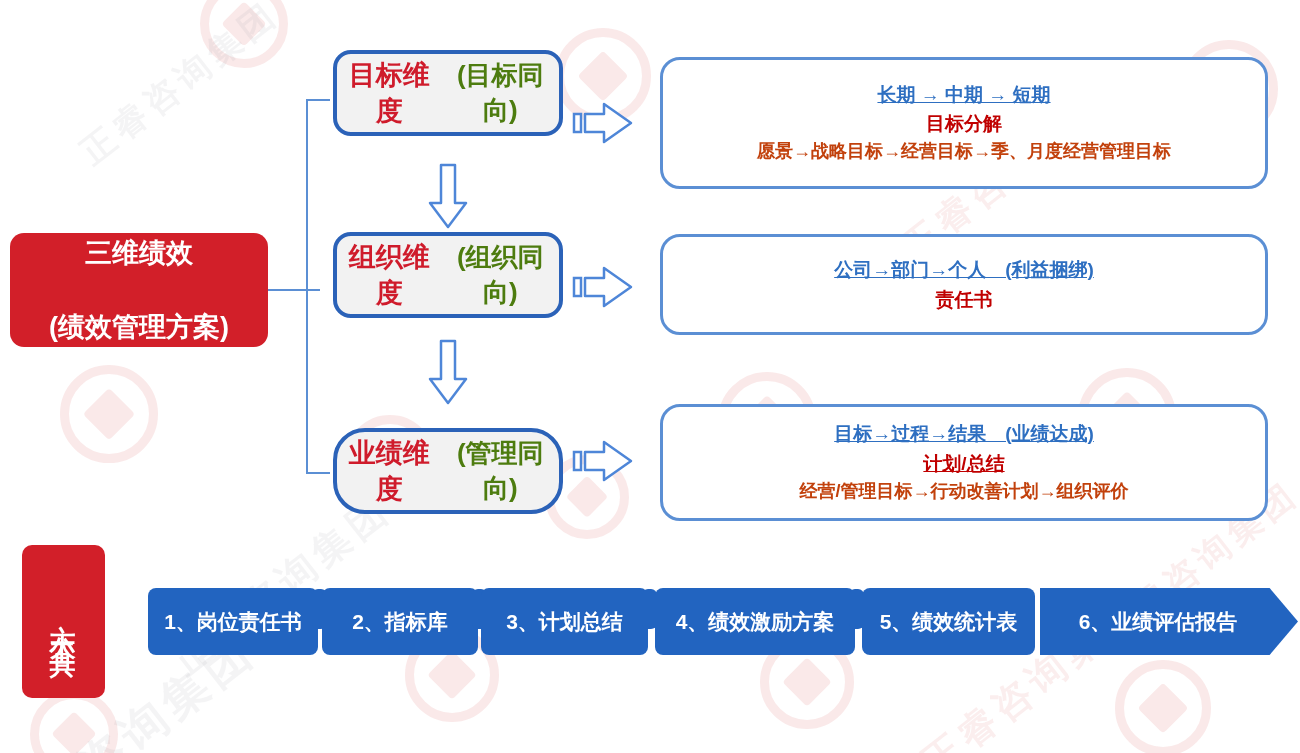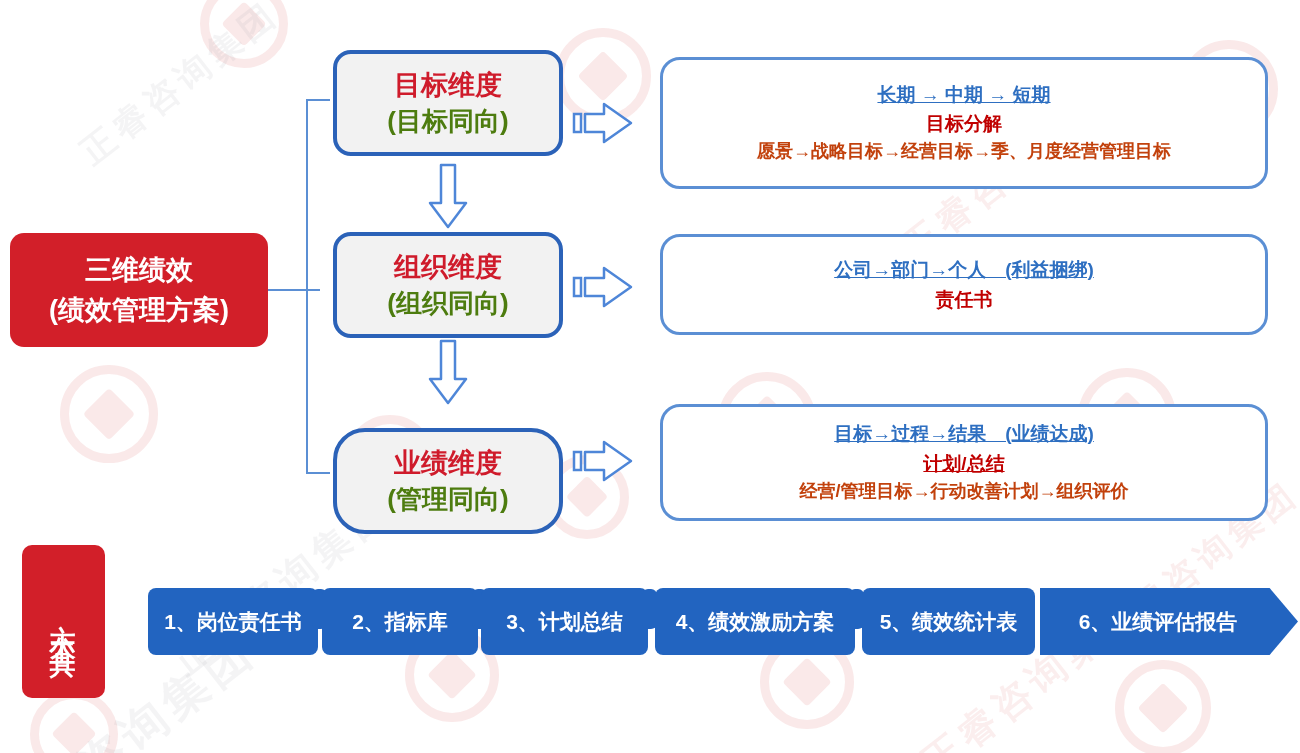--- a/index.html
+++ b/index.html
@@ -9,27 +9,27 @@
   }
   
   .wm-logo{position:absolute;border-radius:50%;border:9px solid rgba(210,35,42,.10);}
   .wm-logo::after{content:"";position:absolute;left:50%;top:50%;width:46%;height:46%;
     transform:translate(-50%,-50%) rotate(45deg);background:rgba(210,35,42,.10);border-radius:4px;}
   .wm-text{position:absolute;color:rgba(150,150,160,.10);font-size:40px;letter-spacing:6px;
     transform:rotate(-38deg);white-space:nowrap;}
   .wm-text.red{color:rgba(210,35,42,.08);}
   
   .main-box{position:absolute;left:10px;top:233px;width:258px;height:114px;background:#d21f29;
-    border-radius:14px;color:#fff;display:flex;flex-direction:column;justify-content:center;
+    border-radius:14px;color:#fff;display:flex;flex-direction:column;justify-content:space-between;
     align-items:center;text-align:center;font-size:27px;line-height:1.5;z-index:3;}
   
   .conn{position:absolute;background:#5b8fd4;z-index:1;}
   
-  .dim-box{position:absolute;left:333px;width:230px;height:106px;background:#f2f2f2;
-    border:4px solid #2b62b8;border-radius:18px;display:flex;flex-direction:column;
+  .dim-box{position:absolute;left:333px;width:230px;height:86px;background:#f2f2f2;
+    border:4px solid #2b62b8;border-radius:18px;display:flex;flex-direction:row;
     justify-content:center;align-items:center;text-align:center;line-height:1.35;z-index:3;box-sizing:border-box;}
   .dim-title{color:#cf1b2b;font-size:27px;}
   .dim-sub{color:#4d7c0f;font-size:26px;}
   
   .detail-box{position:absolute;left:660px;width:608px;background:#fff;border:3px solid #5b8fd4;
     border-radius:20px;display:flex;flex-direction:column;justify-content:center;align-items:center;
     text-align:center;z-index:3;box-sizing:border-box;line-height:1.55;}
   .detail-l1{color:#2e6fc1;font-size:19px;}
   .detail-l1 span{text-decoration:underline;padding:0 14px;}
   .detail-l2{color:#c00000;font-size:19px;}

